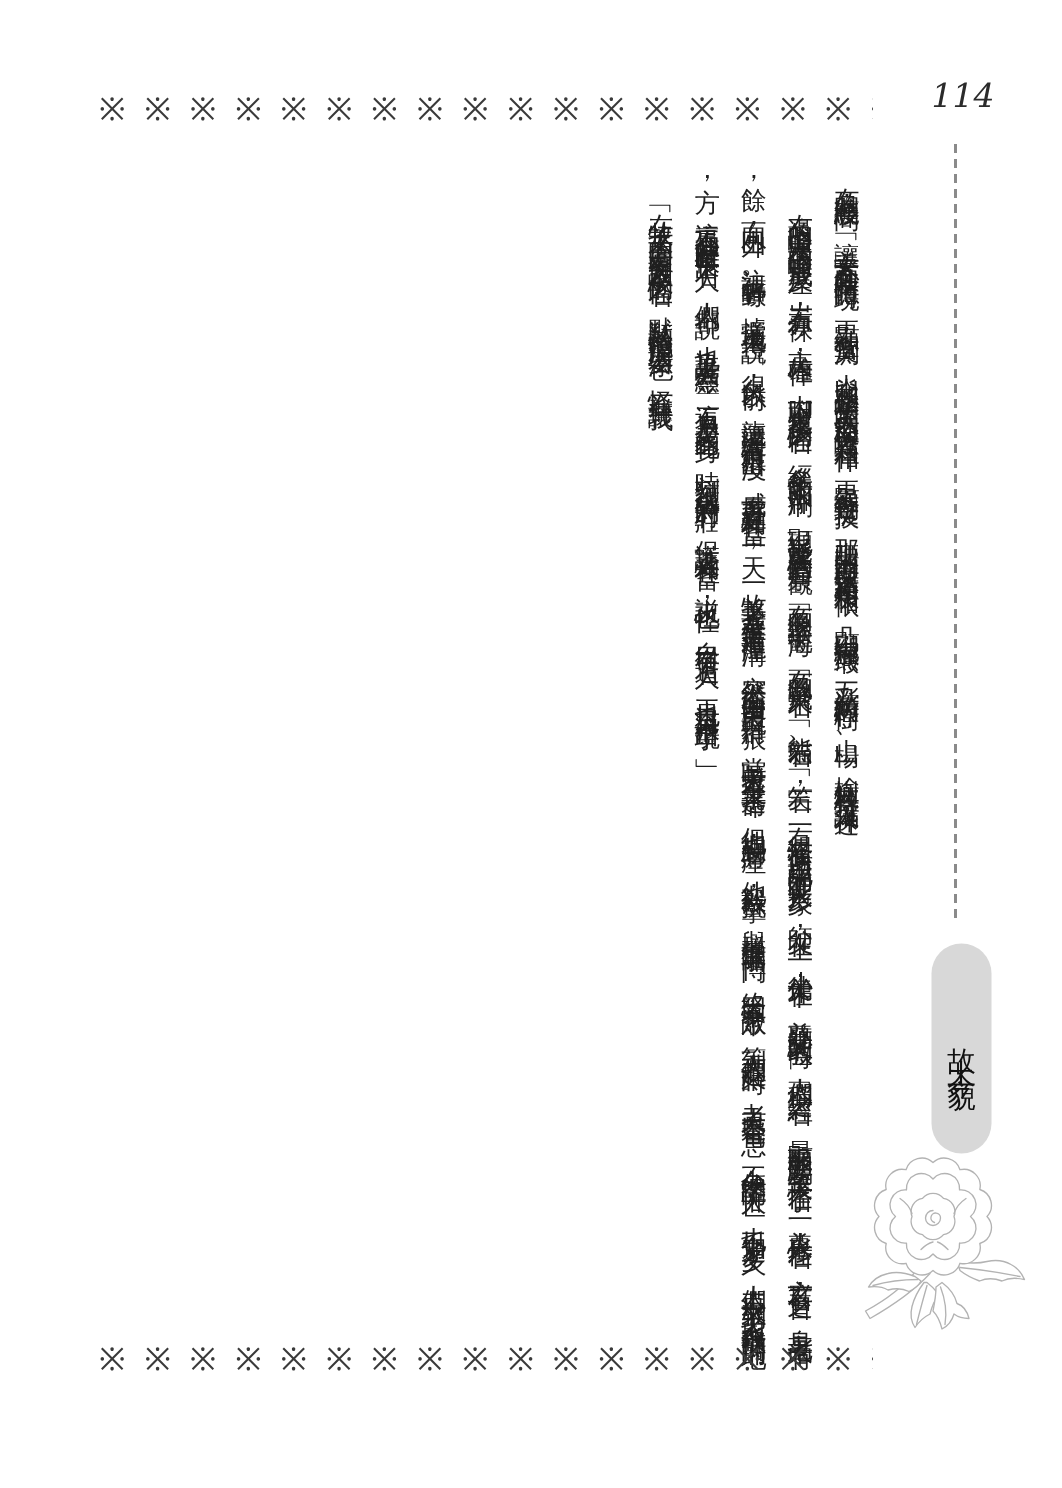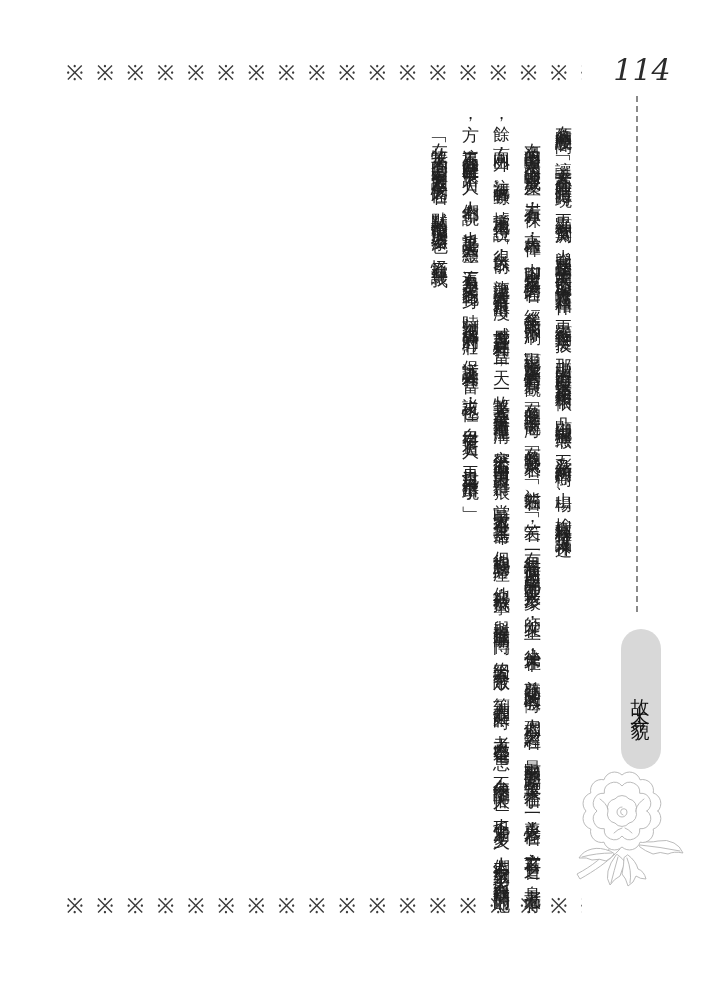--- a/index.html
+++ b/index.html
@@ -27,21 +27,21 @@
   .border-top{top:60px;}
   .border-bottom{top:893px;}
 
   
   .page-number{
     position:absolute;
     left:612px;top:52px;
     width:60px;
     font-family:"DejaVu Serif","Liberation Serif",serif;
     font-style:italic;
-    font-size:30px;
+    font-size:22px;
     color:#2b2b2b;
     text-align:center;
   }
 
   
   .dashed-rule{
     position:absolute;
     left:636px;top:96px;
     height:516px;width:0;
     border-left:2.5px dashed #8a8a8a;

